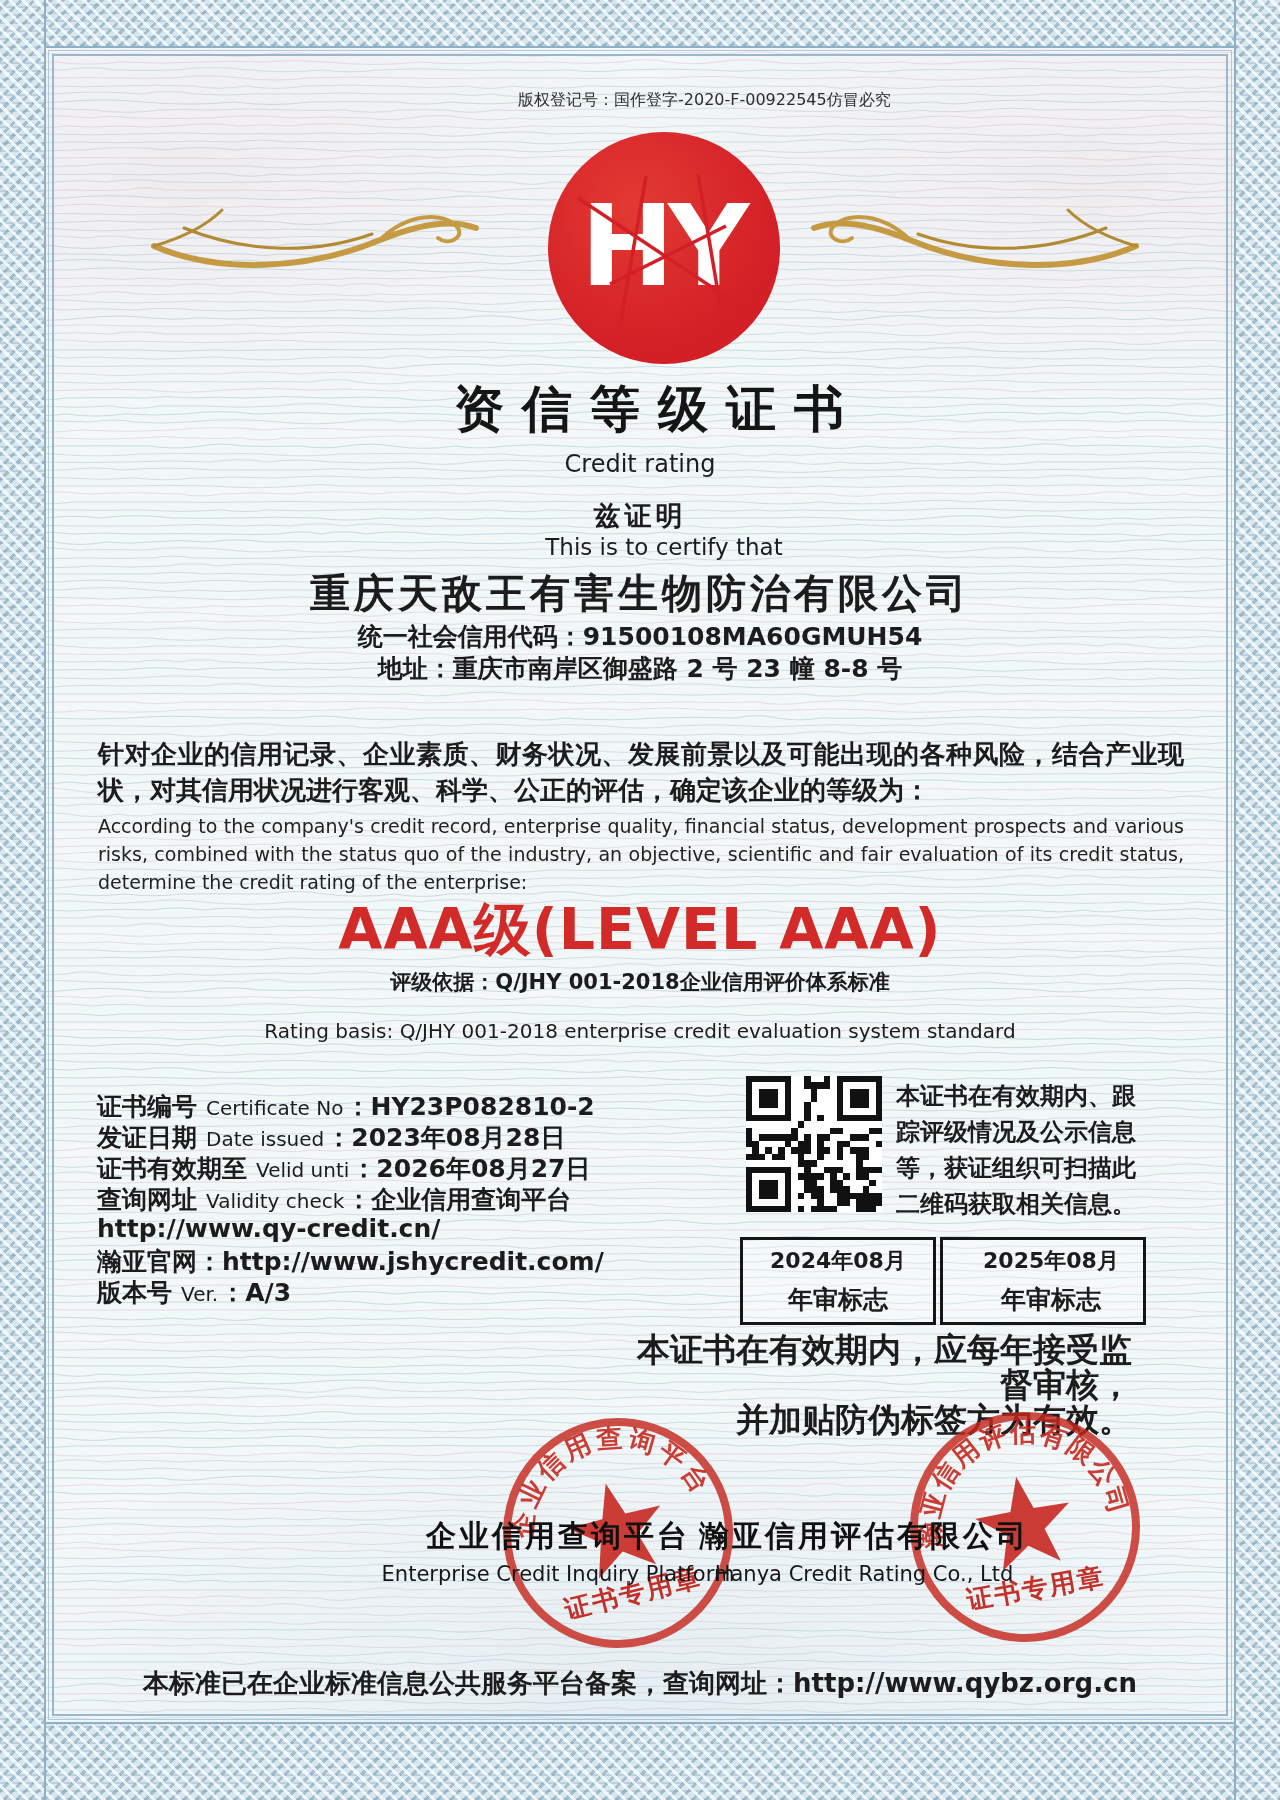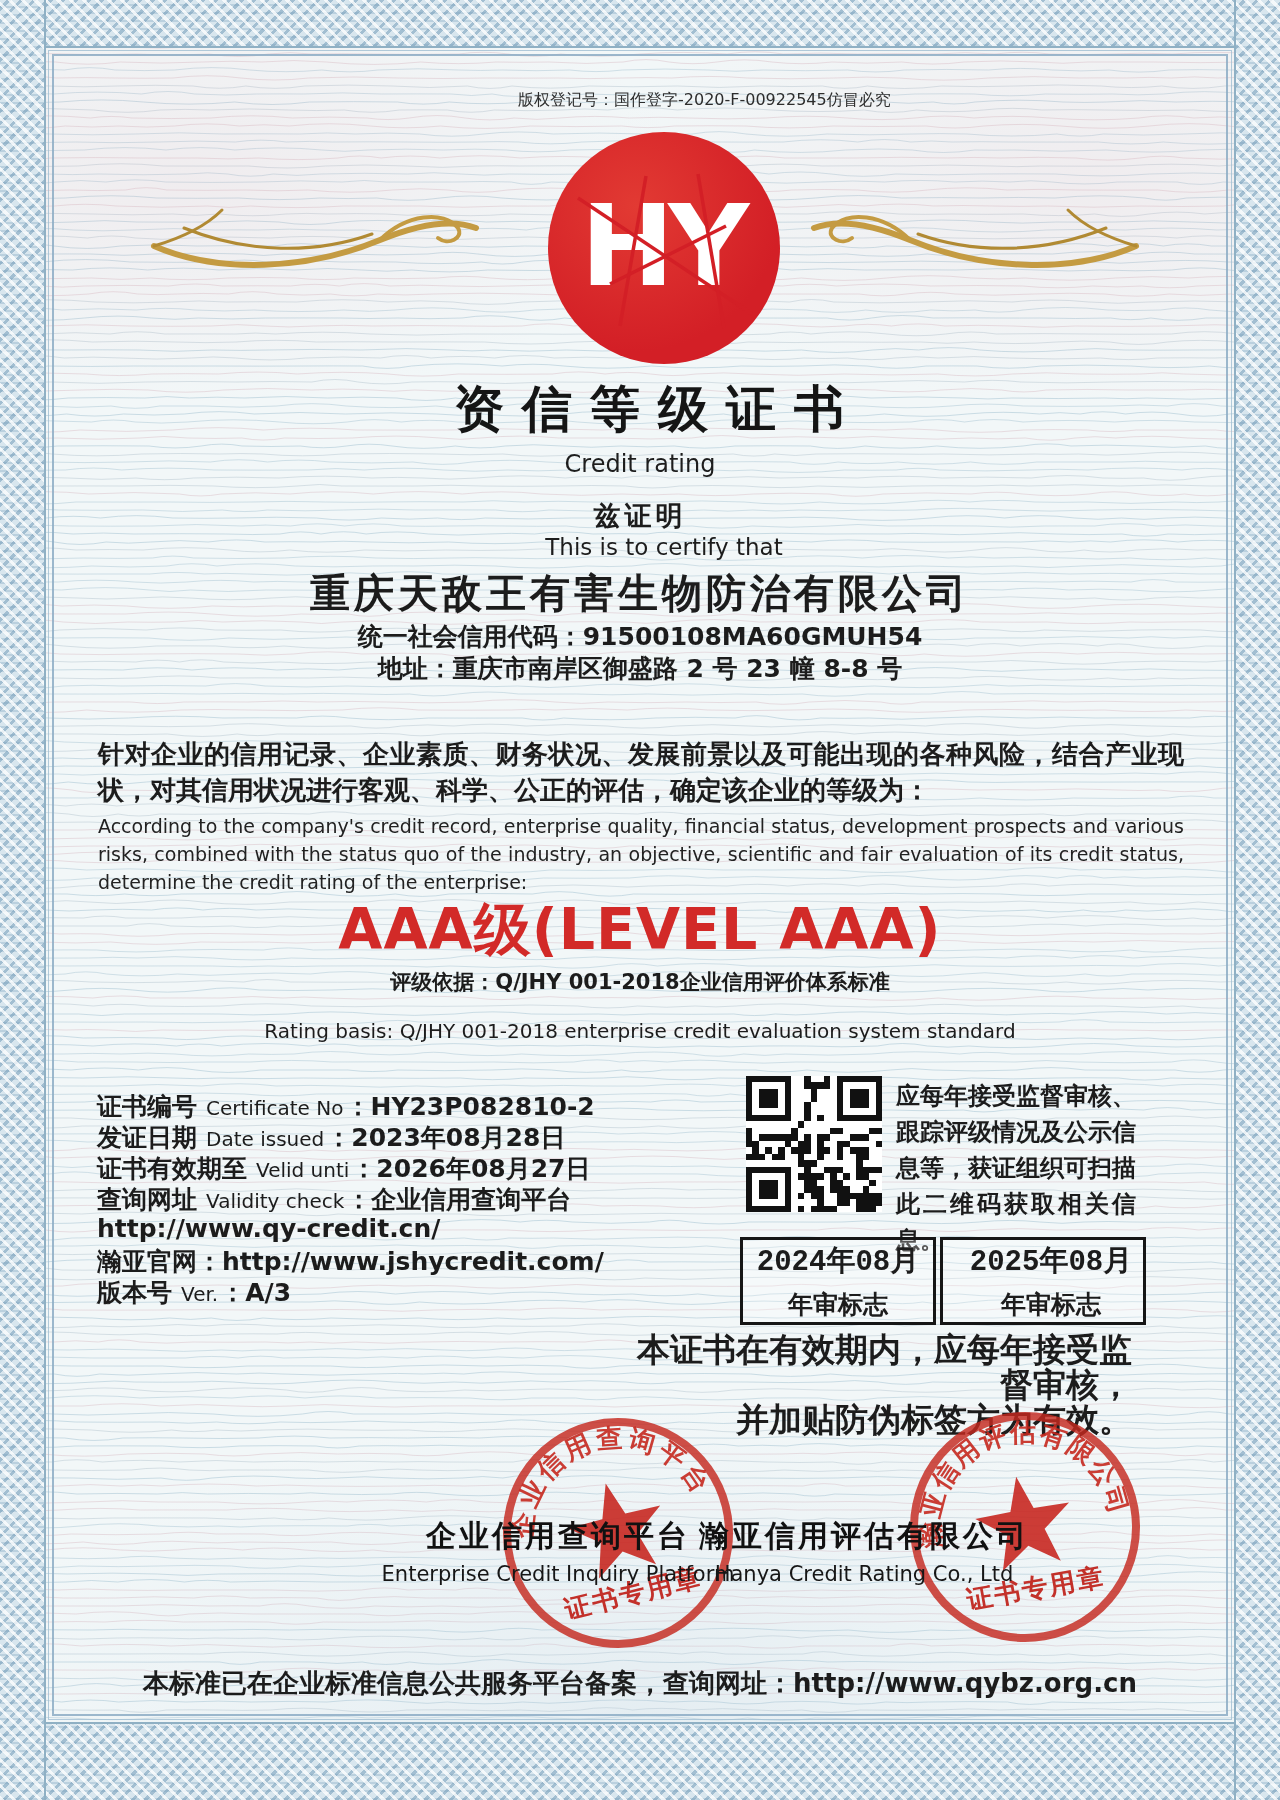--- a/index.html
+++ b/index.html
@@ -53,21 +53,21 @@
   .d-row{display:flex;align-items:baseline;height:31px;font-size:25px;font-weight:600;white-space:nowrap;}
   .d-en{font-size:20px;font-weight:400;margin:0 2px 0 9px;}
   .d-plain{font-size:25px;font-weight:600;}
   
   .qr{left:746px;top:1076px;width:136px;height:136px;background:#fff;padding:0;}
   .qr-note{left:896px;top:1078px;width:240px;font-size:24px;line-height:36px;font-weight:600;text-align:justify;}
   .mark-box{border:3px solid #161616;display:flex;flex-direction:column;align-items:center;justify-content:center;
     gap:7px;background:rgba(255,255,255,.25);font-weight:600;}
   .mb1{left:740px;top:1237px;width:190px;height:82px;}
   .mb2{left:940px;top:1237px;width:184px;height:82px;padding-left:16px;}
-  .mk-period{font-size:29px;font-family:Liberation Mono, monospace;}
+  .mk-period{font-size:22px;}
   .mk-label{font-size:25px;}
   .supervision{left:620px;top:1332px;width:512px;text-align:right;font-size:33px;line-height:35px;font-weight:600;}
   
   .seal{width:230px;height:230px;z-index:5;}
   .seal-l{left:503px;top:1418px;transform:rotate(-14deg);}
   .seal-r{left:910px;top:1412px;transform:rotate(-10deg);}
   .seal-ring{position:absolute;inset:0;border:8px solid rgba(197,40,30,.82);border-radius:50%;}
   .seal-arc{position:absolute;inset:0;}
   .seal-star{position:absolute;left:65px;top:60px;}
   .seal-label{position:absolute;left:0;width:100%;top:160px;text-align:center;font-size:26px;font-weight:700;
@@ -515,21 +515,21 @@
       <rect x="0" y="0" width="7" height="7" fill="#111"></rect>
       <rect x="1" y="1" width="5" height="5" fill="#fff"></rect>
       <rect x="2" y="2" width="3" height="3" fill="#111"></rect>
       <rect x="14" y="0" width="7" height="7" fill="#111"></rect>
       <rect x="15" y="1" width="5" height="5" fill="#fff"></rect>
       <rect x="16" y="2" width="3" height="3" fill="#111"></rect>
       <rect x="0" y="14" width="7" height="7" fill="#111"></rect>
       <rect x="1" y="15" width="5" height="5" fill="#fff"></rect>
       <rect x="2" y="16" width="3" height="3" fill="#111"></rect>
     </svg>
-  <div class="abs z3 qr-note">应每年接受监督审核、跟踪评级情况及公示信息等，获证组织可扫描此二维码获取相关信息。</div>
+  <div class="abs z3 qr-note">本证书在有效期内、跟踪评级情况及公示信息等，获证组织可扫描此二维码获取相关信息。</div>
 
   <div class="abs z3 mark-box mb1">
     <div class="mk-period">2024年08月</div>
     <div class="mk-label">年审标志</div>
   </div>
   <div class="abs z3 mark-box mb2">
     <div class="mk-period">2025年08月</div>
     <div class="mk-label">年审标志</div>
   </div>
 

